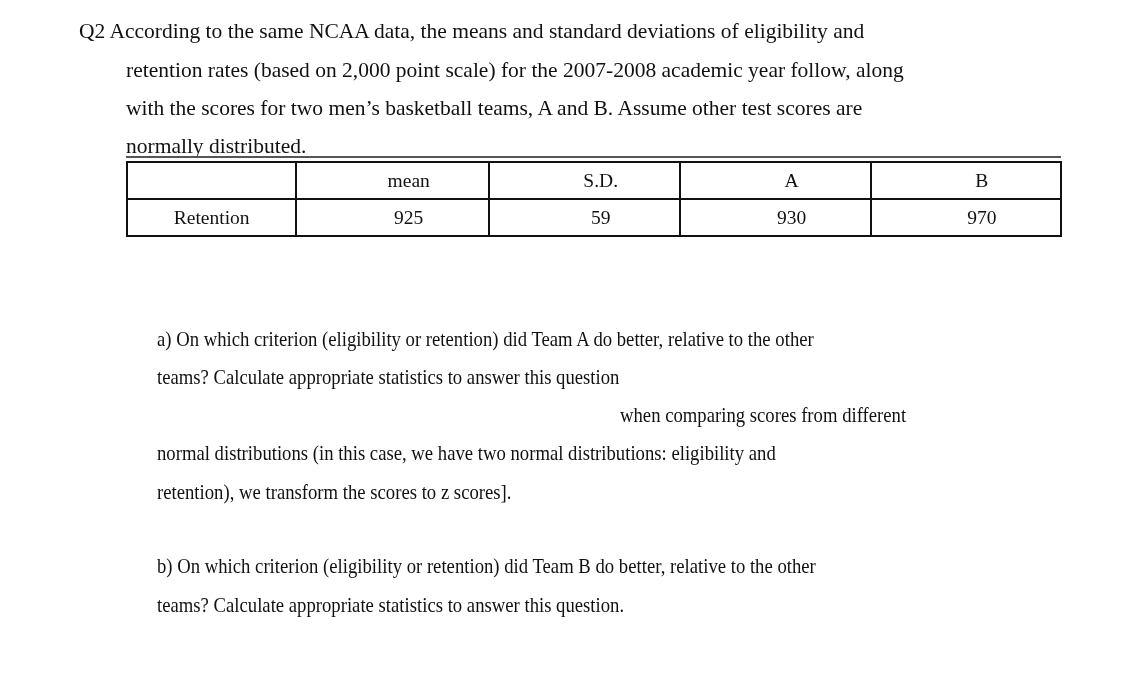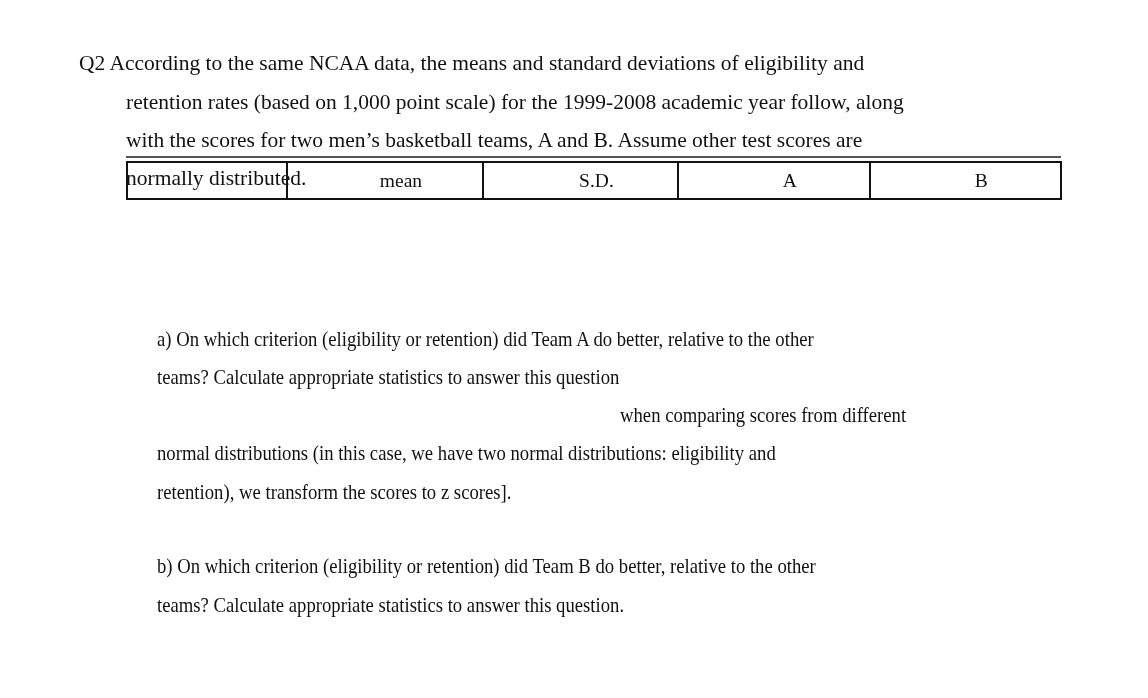--- a/index.html
+++ b/index.html
@@ -1,44 +1,51 @@
 <!DOCTYPE html>
 <html><head>
 <meta charset="utf-8">
 <style>
   html, body { margin:0; padding:0; background:#ffffff; }
   body { width:1148px; height:698px; position:relative; overflow:hidden; color:#111; font-family:"Liberation Serif","DejaVu Serif",serif; }
-  .line { position:absolute; white-space:nowrap; font-size:21.5px; line-height:26px;margin-top:32px; }
+  .line { position:absolute; white-space:nowrap; font-size:21.5px; line-height:26px; }
   .rule { position:absolute; left:126px; top:156px; width:935px; height:1.5px; background:#555; }
   table.data { position:absolute; left:126px; top:161px; width:936px; border-collapse:collapse; font-size:19.5px; }
   table.data td { border:2px solid #111; height:35px; padding:0; text-align:center; vertical-align:middle; }
   table.data td.c0 { width:188px; }
   table.data td.c { width:185px;padding-left:32px; }
   .sq { position:absolute; white-space:nowrap; font-size:21px; line-height:26px; transform-origin:left top; }
 </style>
 </head>
 <body>
 
 <div>
   <div class="line" style="left:79px; top:18px;">Q2 According to the same NCAA data, the means and standard deviations of eligibility and</div>
-  <div class="line" style="left:126px; top:57px;">retention rates (based on 1,000 point scale) for the 1999-2008 academic year follow, along</div>
+  <div class="line" style="left:126px; top:57px;">retention rates (based on 2,000 point scale) for the 2007-2008 academic year follow, along</div>
   <div class="line" style="left:126px; top:95px;">with the scores for two men’s basketball teams, A and B. Assume other test scores are</div>
   <div class="line" style="left:126px; top:133px;font-family:Liberation Serif, serif;">normally distributed.</div>
 </div>
 
 <div class="rule"></div>
 
 <table class="data">
   <tbody>
       <tr>
     <td class="c0"></td>
     <td class="c">mean</td>
     <td class="c">S.D.</td>
     <td class="c">A</td>
     <td class="c">B</td>
+  </tr>
+  <tr>
+    <td class="c0">Retention</td>
+    <td class="c">925</td>
+    <td class="c">59</td>
+    <td class="c">930</td>
+    <td class="c">970</td>
   </tr>
 </tbody>
   </table>
 
 <div>
   <div class="sq" style="left:157px; top:326px; transform:scaleX(0.89);">a) On which criterion (eligibility or retention) did Team A do better, relative to the other</div>
   <div class="sq" style="left:157px; top:364px; transform:scaleX(0.89);">teams? Calculate appropriate statistics to answer this question</div>
   <div class="sq" style="left:620px; top:402px; transform:scaleX(0.89);">when comparing scores from different</div>
   <div class="sq" style="left:157px; top:440px; transform:scaleX(0.89);">normal distributions (in this case, we have two normal distributions: eligibility and</div>
   <div class="sq" style="left:157px; top:479px; transform:scaleX(0.89);">retention), we transform the scores to z scores].</div>

